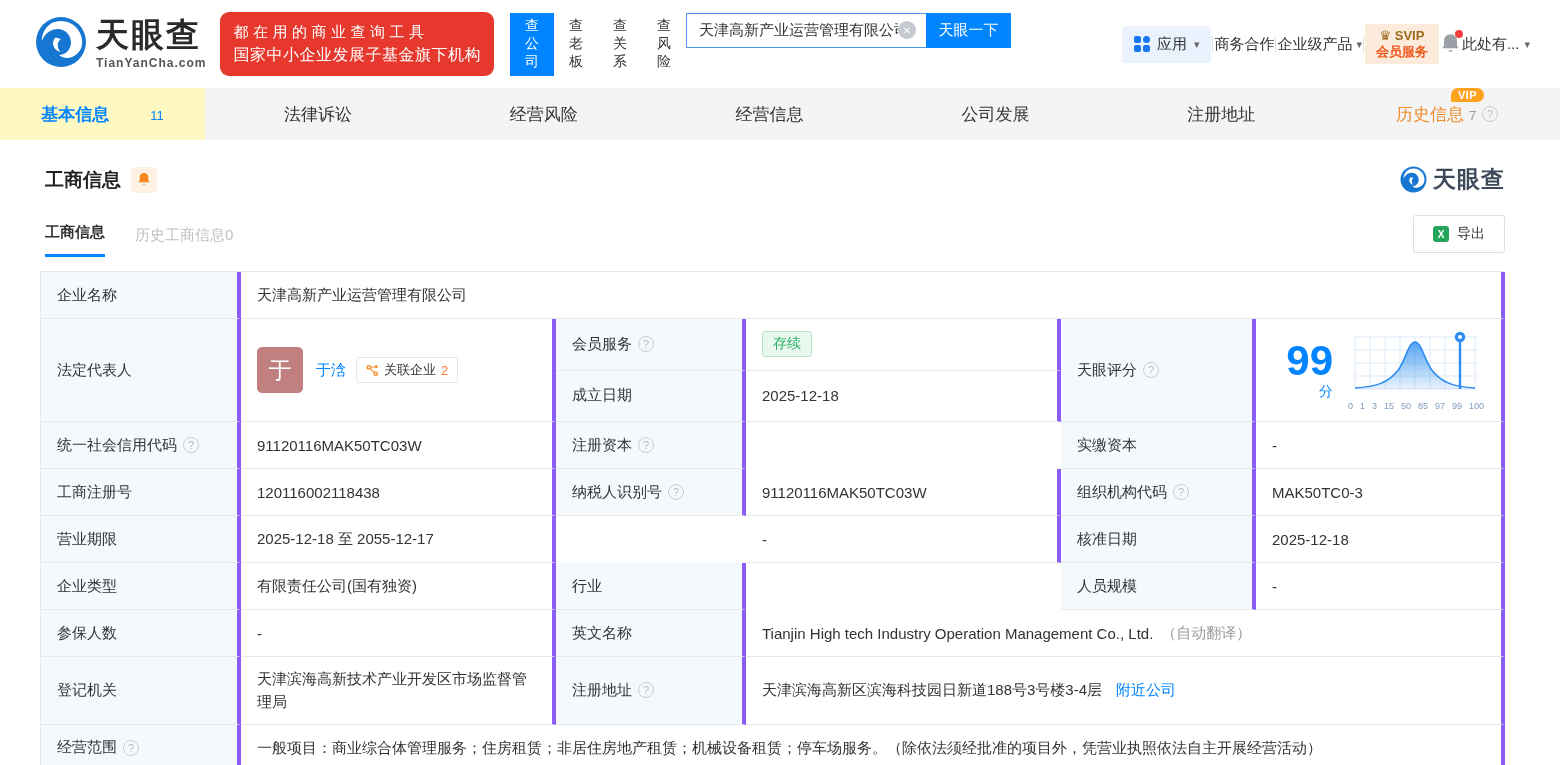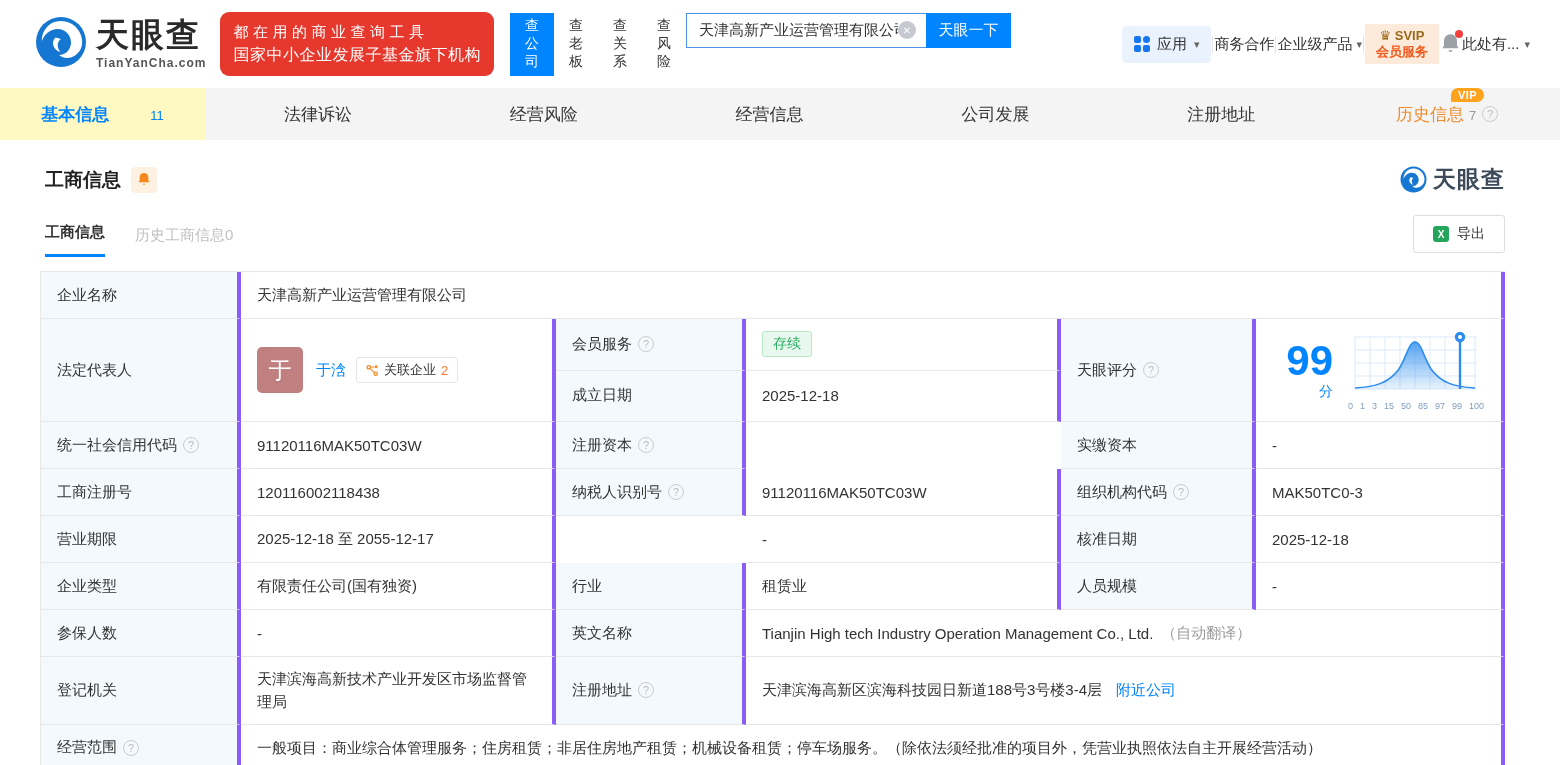--- a/index.html
+++ b/index.html
@@ -306,21 +306,20 @@
 
   <div class="cell lbl" style="grid-area:6/1">营业期限</div>
   <div class="cell val" style="grid-area:6/2">2025-12-18 至 2055-12-17</div>
   <div class="cell val" style="grid-area:6/4">-</div>
   <div class="cell lbl" style="grid-area:6/5">核准日期</div>
   <div class="cell val" style="grid-area:6/6">2025-12-18</div>
 
   <div class="cell lbl" style="grid-area:7/1">企业类型</div>
   <div class="cell val" style="grid-area:7/2">有限责任公司(国有独资)</div>
   <div class="cell lbl" style="grid-area:7/3">行业</div>
-  <div class="cell val" style="grid-area:7/4">租赁业</div>
   <div class="cell lbl" style="grid-area:7/5">人员规模</div>
   <div class="cell val" style="grid-area:7/6">-</div>
 
   <div class="cell lbl" style="grid-area:8/1">参保人数</div>
   <div class="cell val" style="grid-area:8/2">-</div>
   <div class="cell lbl" style="grid-area:8/3">英文名称</div>
   <div class="cell val" style="grid-area:8/4/9/7">
     <span>Tianjin High tech Industry Operation Management Co., Ltd.</span>
     <span class="gray-note">（自动翻译）</span>
   </div>

